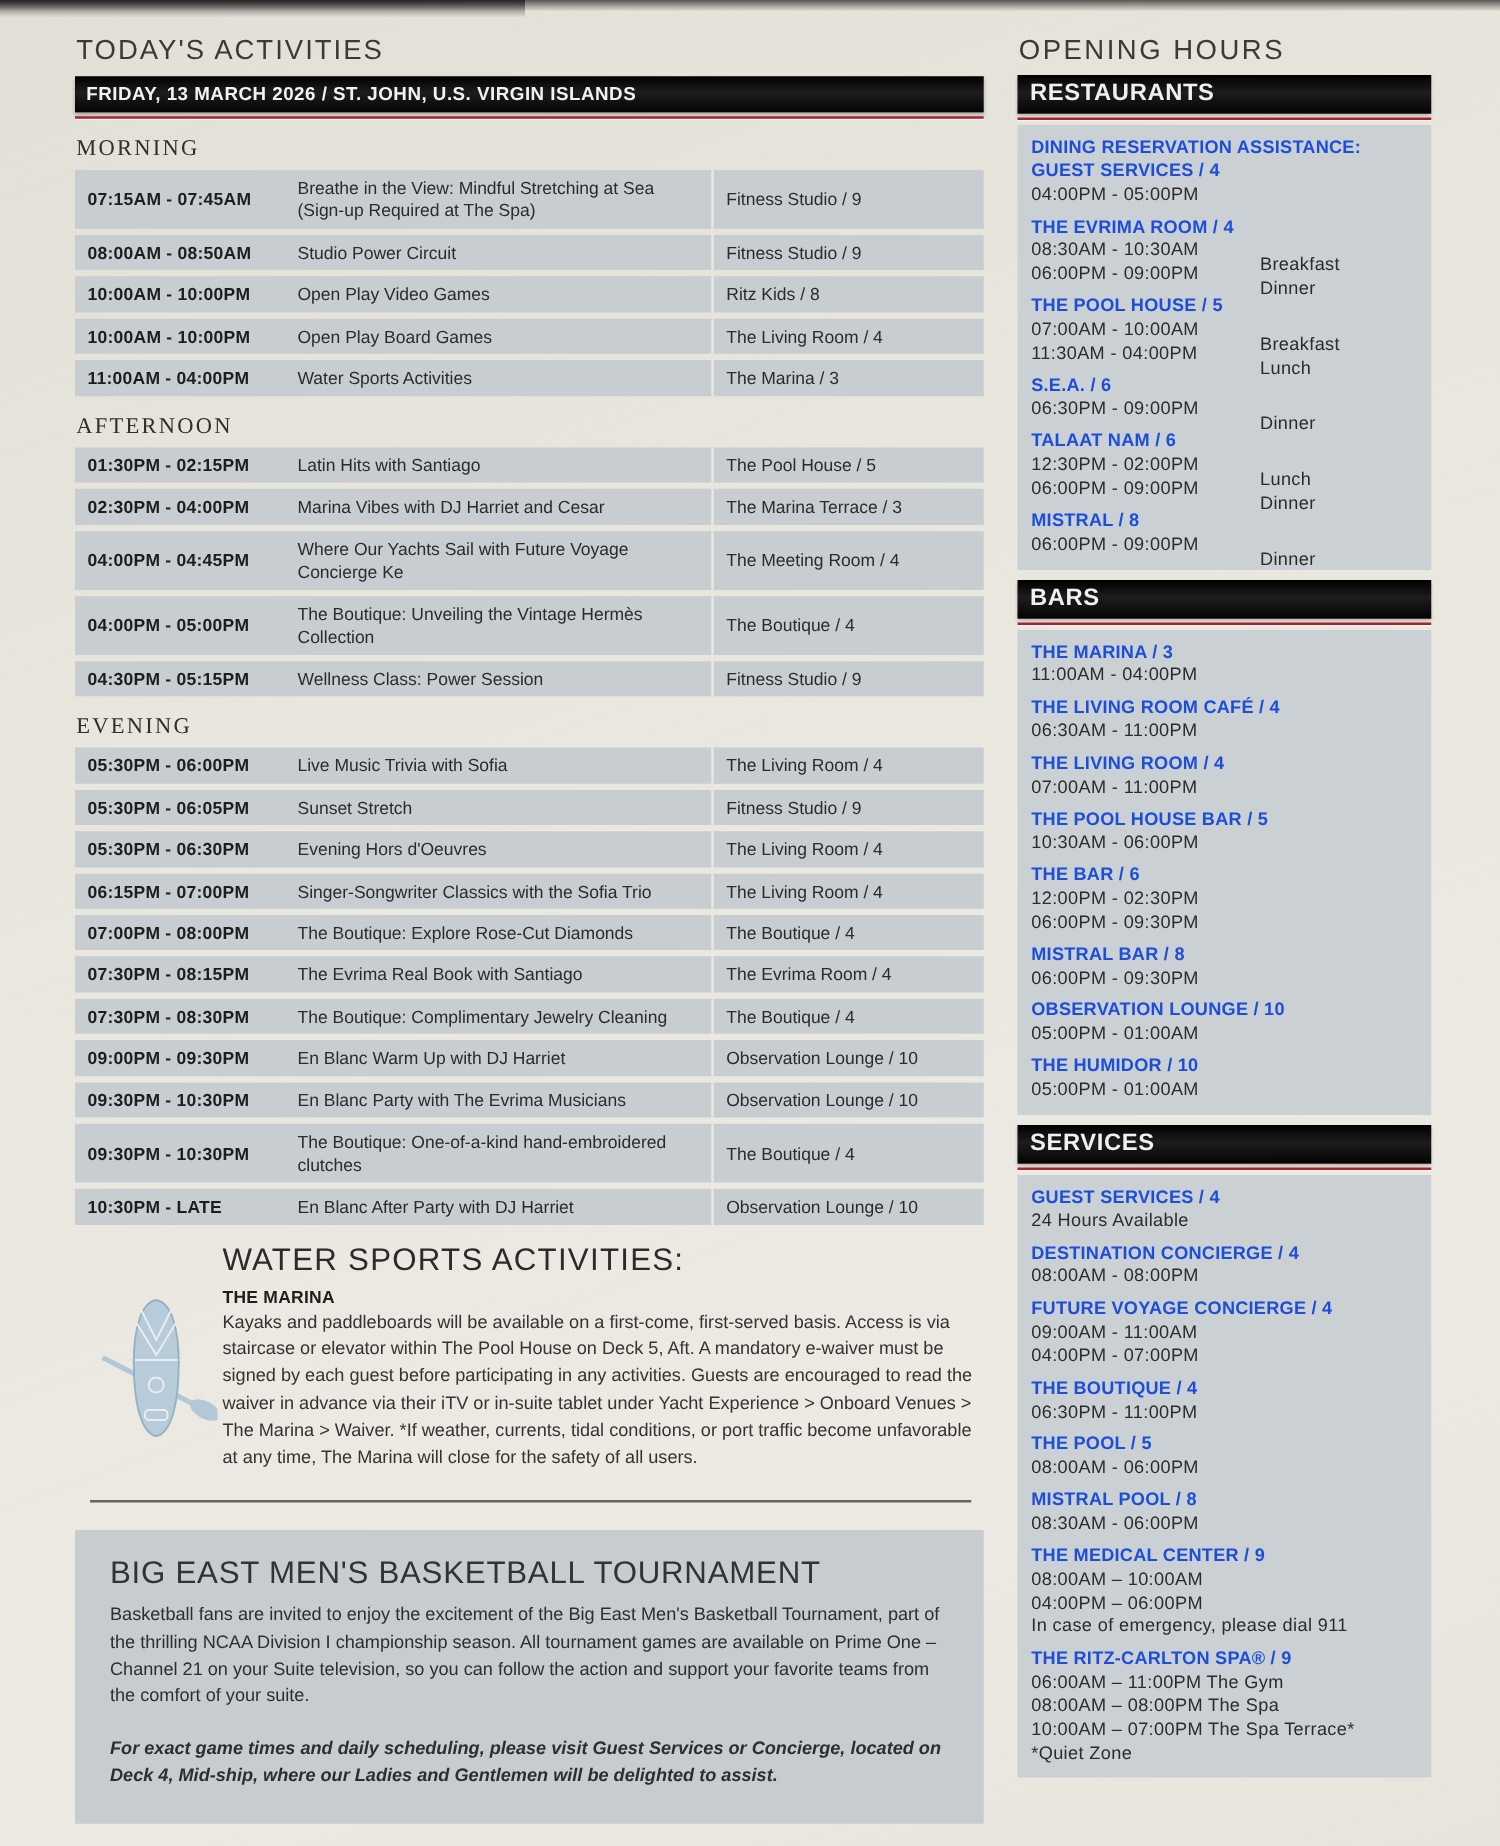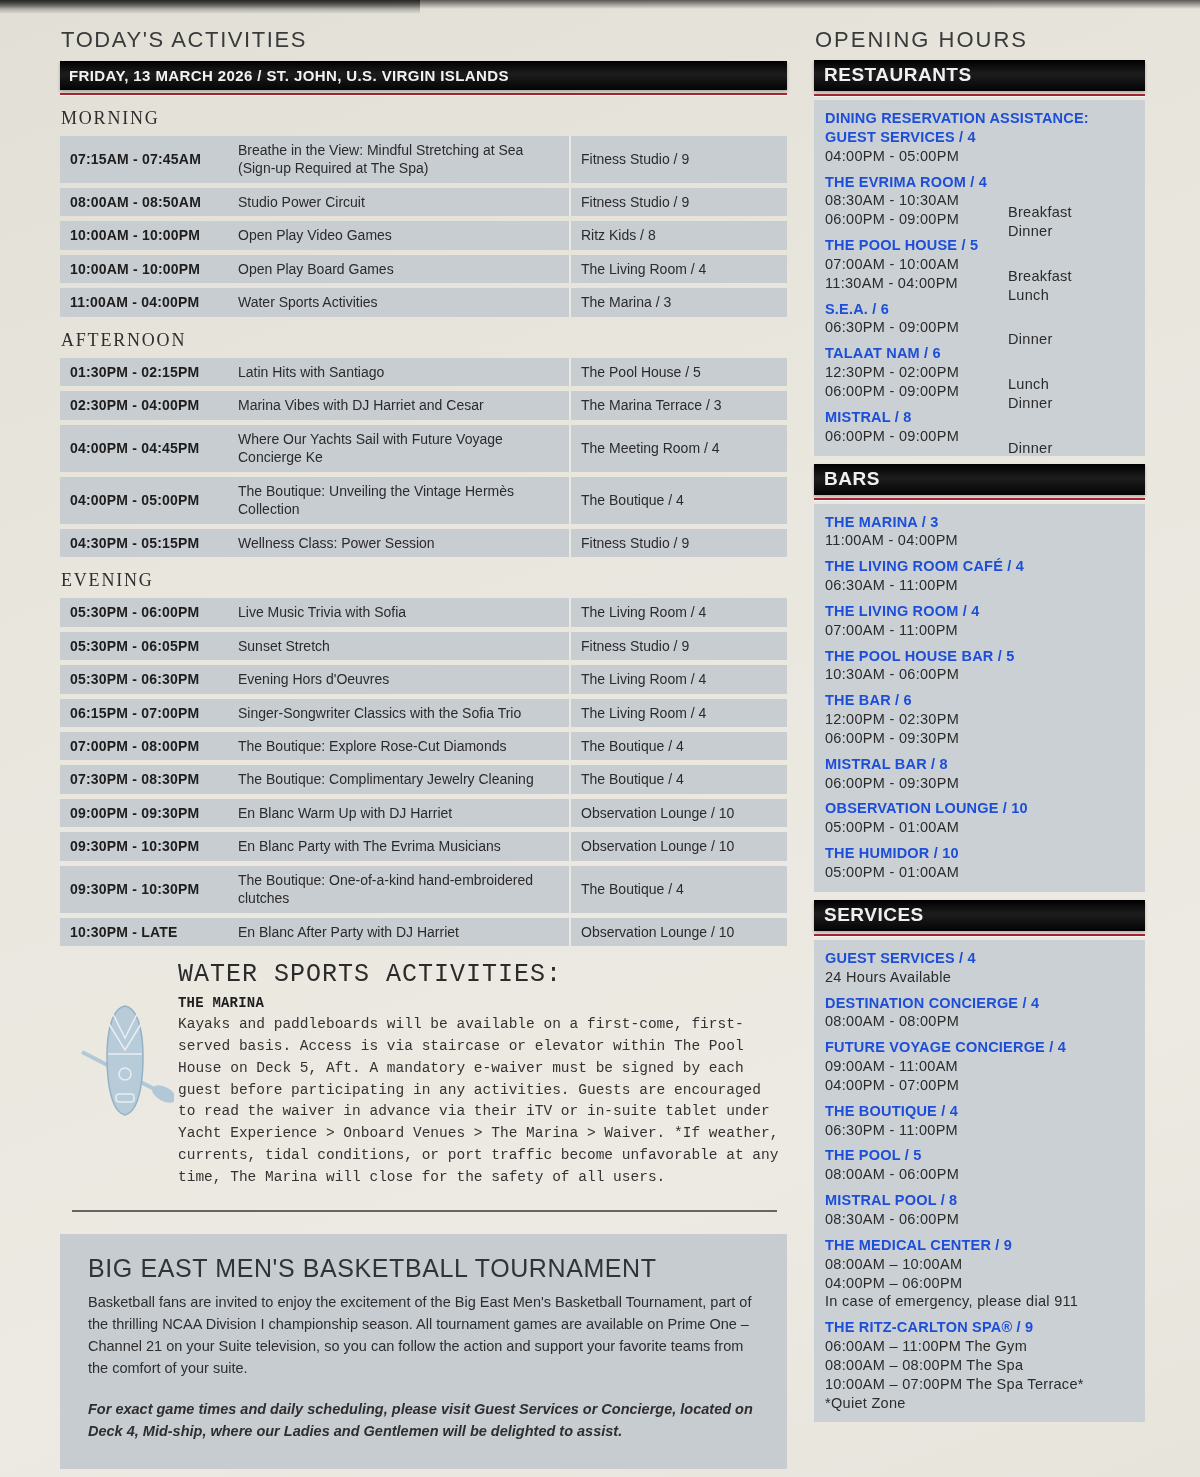--- a/index.html
+++ b/index.html
@@ -45,21 +45,21 @@
   }
   .acell{
     padding:5px 18px 5px 10px;font-size:14px;line-height:1.32;color:#2b2b2b;
     display:flex;align-items:center;
   }
   .acell.time{font-weight:700;color:#1d1d1d;letter-spacing:.2px;padding-right:4px;}
   .acell.loc{border-left:2px solid #e9e7e0;padding-right:6px;}
 
   .water{display:flex;margin-top:14px;padding-left:18px;}
   .ws-icon{width:100px;flex:none;padding-top:34px;}
-  .ws-text{width:602px;font-family:Liberation Mono, monospace;}
+  .ws-text{width:602px;}
   .ws-title{font-size:25px;letter-spacing:1px;color:#2b2b2b;margin-bottom:6px;}
   .ws-sub{font-weight:700;font-size:14px;color:#1f1f1f;margin-bottom:3px;letter-spacing:.2px;}
   .ws-body{font-size:14.5px;line-height:1.5;color:#333;}
 
   .divider{height:2px;background:#4f4f4f;margin:22px 10px 0 12px;opacity:.85;}
 
   .bball{background:#c7ccd1;margin-top:22px;padding:20px 26px 26px 28px;}
   .bb-title{font-size:25px;letter-spacing:.6px;color:#2f3438;margin-bottom:9px;}
   .bb-body{font-size:14.5px;line-height:1.5;color:#2e2e2e;margin:0 0 20px 0;}
   .bb-note{font-style:italic;font-size:14.5px;line-height:1.5;color:#2e2e2e;margin:0;font-weight:bold;}
@@ -167,20 +167,25 @@
         </div>
         <div class="arow">
           <div class="acell time">06:15PM - 07:00PM</div>
           <div class="acell">Singer-Songwriter Classics with the Sofia Trio</div>
           <div class="acell loc">The Living Room / 4</div>
         </div>
         <div class="arow">
           <div class="acell time">07:00PM - 08:00PM</div>
           <div class="acell">The Boutique: Explore Rose-Cut Diamonds</div>
           <div class="acell loc">The Boutique / 4</div>
+        </div>
+        <div class="arow">
+          <div class="acell time">07:30PM - 08:15PM</div>
+          <div class="acell">The Evrima Real Book with Santiago</div>
+          <div class="acell loc">The Evrima Room / 4</div>
         </div>
         <div class="arow">
           <div class="acell time">07:30PM - 08:30PM</div>
           <div class="acell">The Boutique: Complimentary Jewelry Cleaning</div>
           <div class="acell loc">The Boutique / 4</div>
         </div>
         <div class="arow">
           <div class="acell time">09:00PM - 09:30PM</div>
           <div class="acell">En Blanc Warm Up with DJ Harriet</div>
           <div class="acell loc">Observation Lounge / 10</div>

